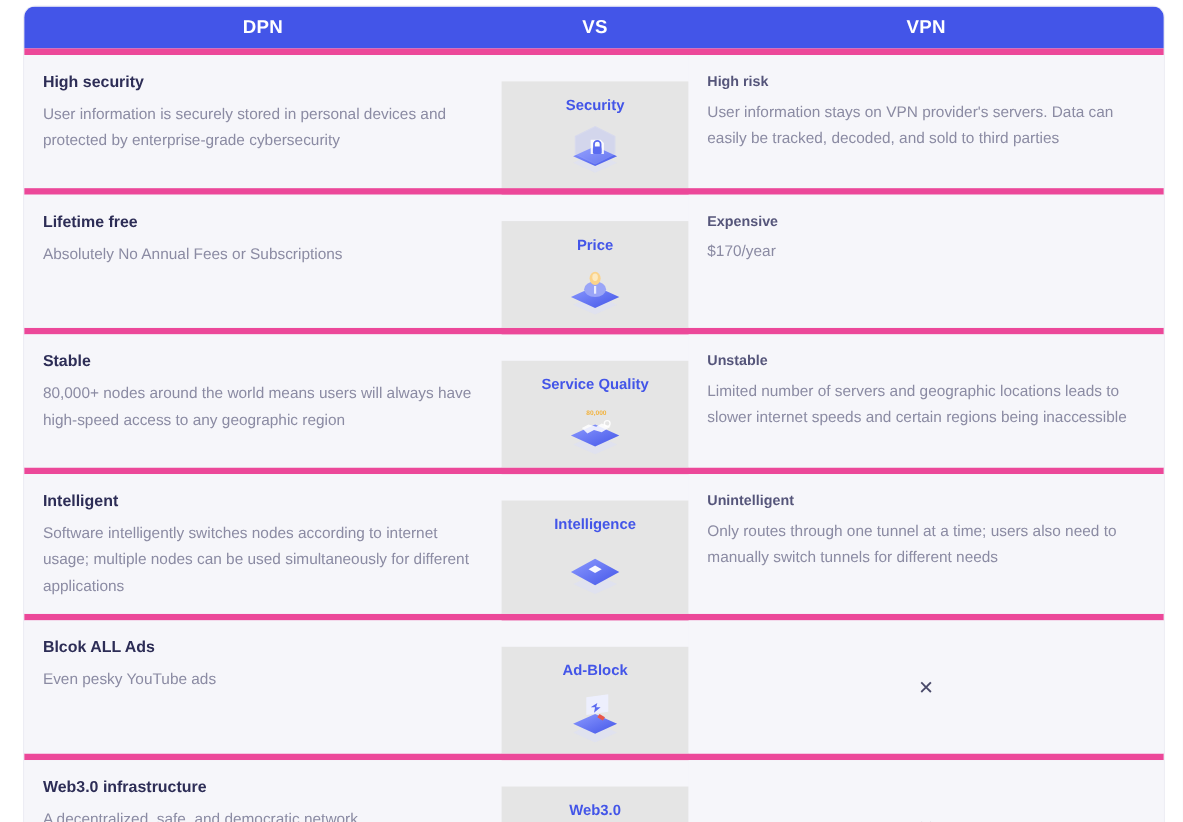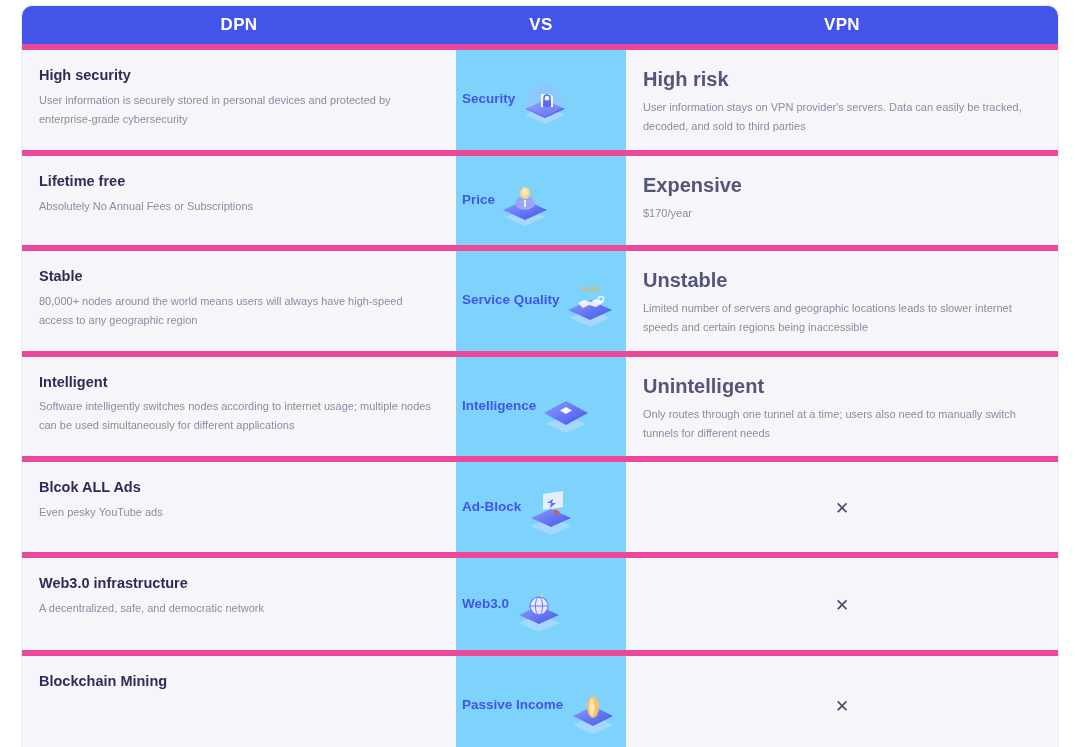--- a/index.html
+++ b/index.html
@@ -49,42 +49,42 @@
     display: flex;
     align-items: stretch;
     border-top: 6px solid #ec4899;
     justify-content: center;
   }
   .trow:first-of-type { border-top: none; }
 
   .cell { padding: 16px 17px 14px 17px; }
 
   .cell.dpn { background: #f6f6fa; }
-  .cell.vs  { background: #7dd3fc; padding: 14px 6px 10px 6px;
-              display: flex; flex-direction: row; align-items: center; }
+  .cell.vs  { background: #e5e5e5; padding: 14px 6px 10px 6px;
+              display: flex; flex-direction: column; align-items: center; margin-top: 24px; }
   .cell.vpn { background: #f6f6fa; }
   .cell.vpn.cross { display: flex; align-items: center; justify-content: center; }
 
   .h-dpn {
     color: #2d2d56;
     font-size: 14.5px;
     font-weight: 700;
     line-height: 1.3;
     margin-bottom: 6px;
   }
   .h-vpn {
     color: #55557a;
-    font-size: 20px;
+    font-size: 13px;
     font-weight: 700;
     line-height: 1.3;
     margin-bottom: 6px;
   }
   .sub {
     color: #8b8ba3;
-    font-size: 11px;
+    font-size: 14px;
     line-height: 1.72;
     max-width: 400px;
   }
   .sub.wide { max-width: 410px; }
 
   .vs-label {
     color: #4355e8;
     font-size: 13.5px;
     font-weight: 700;
     text-align: center;

